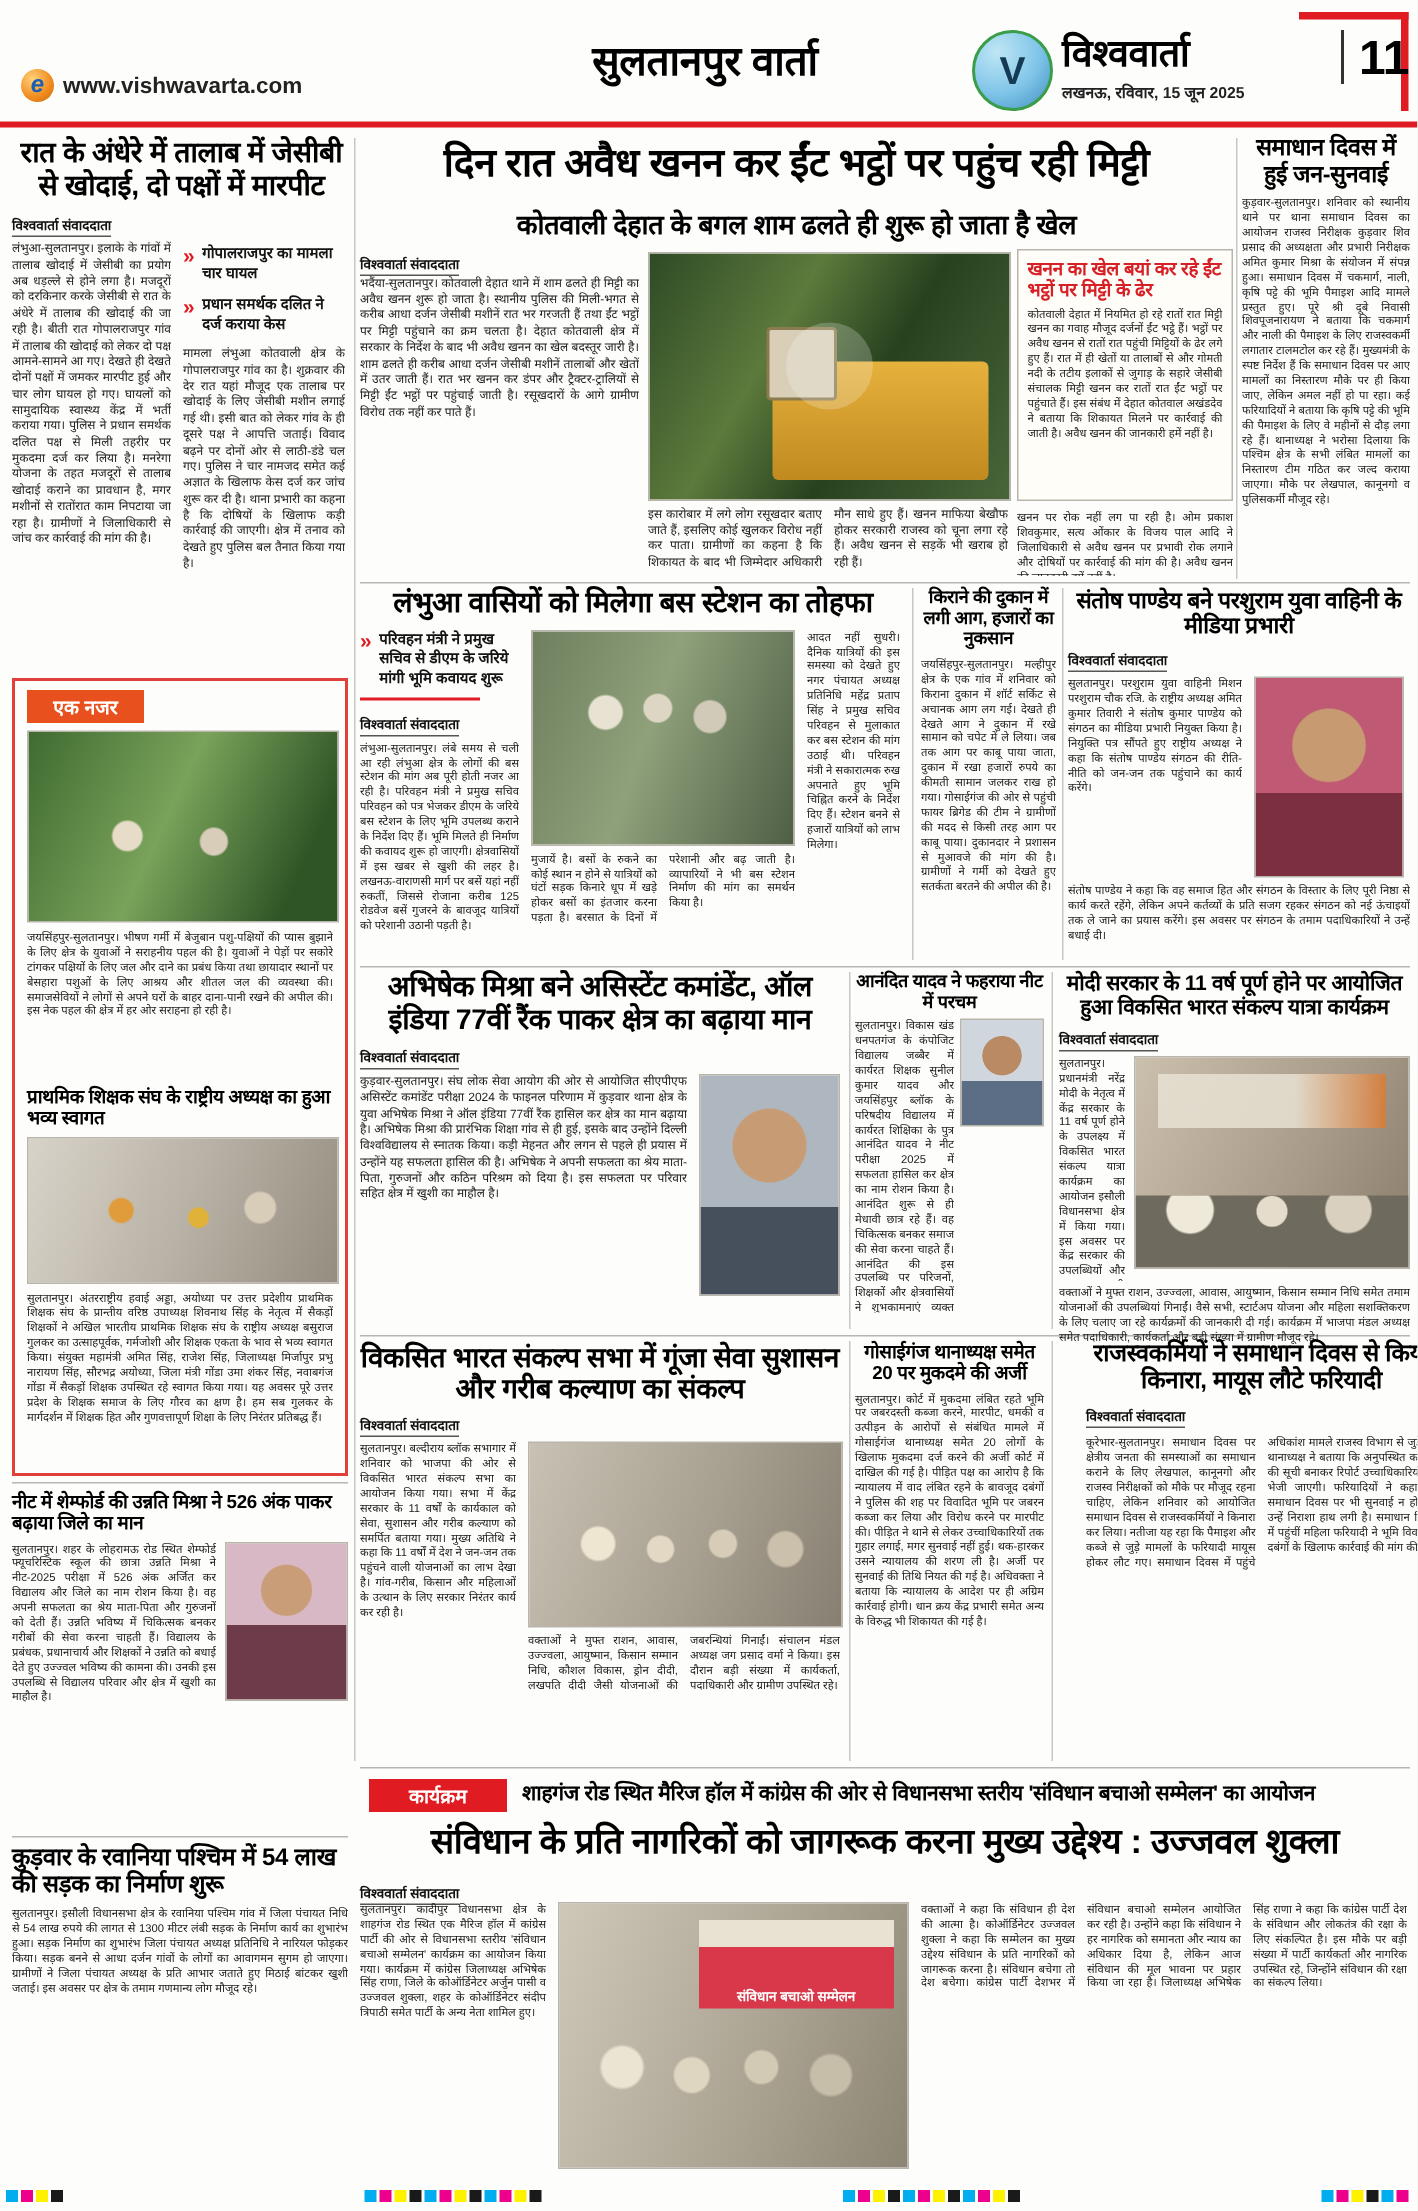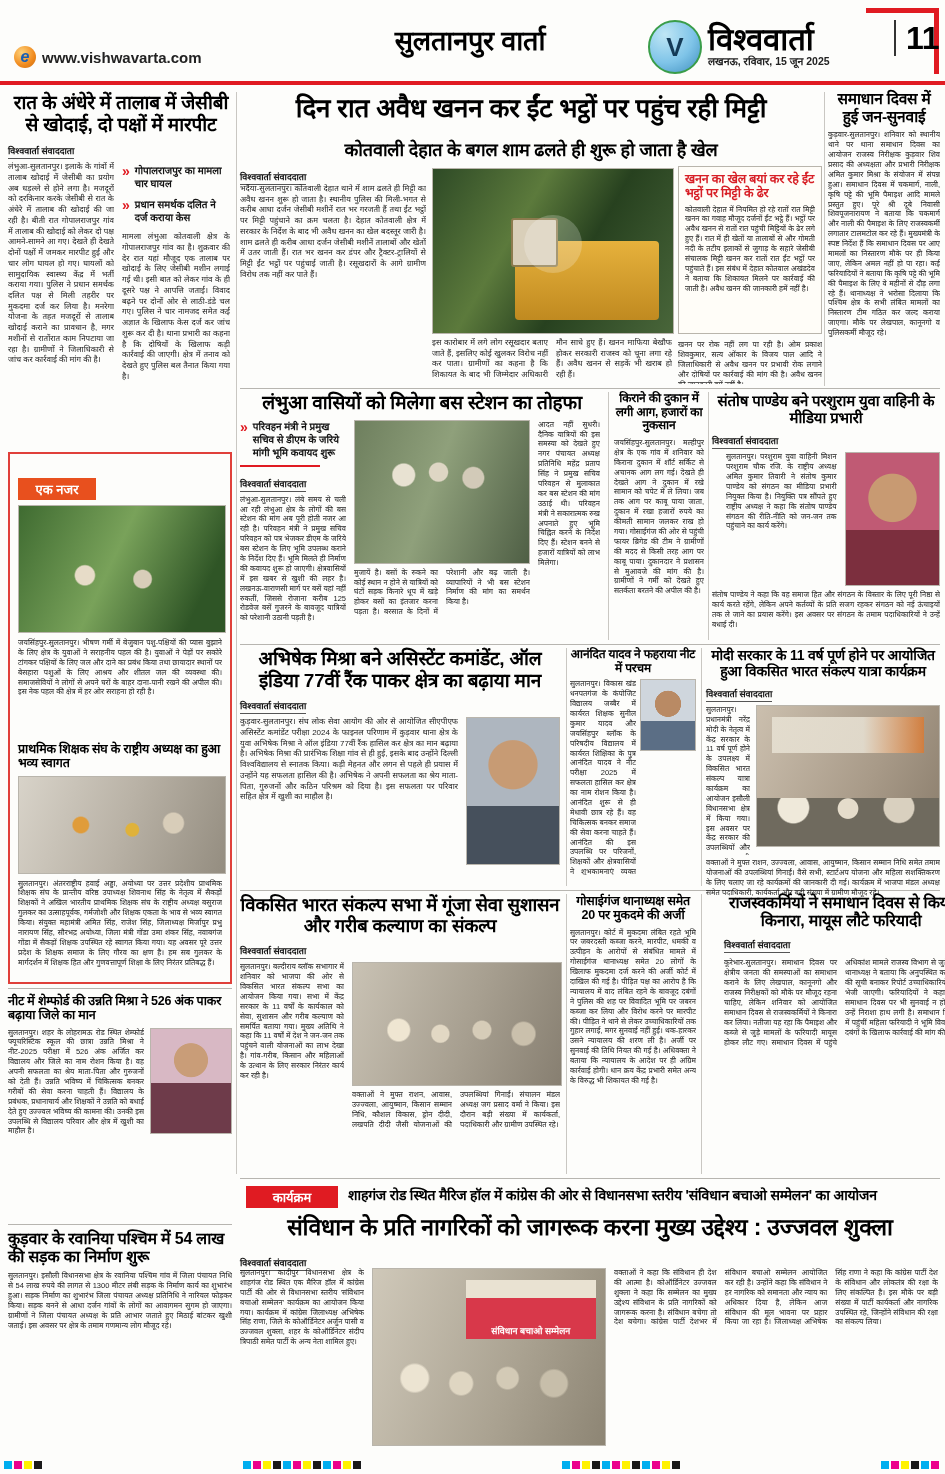--- a/index.html
+++ b/index.html
@@ -29,21 +29,21 @@
 
   <div class="abs" style="left:0;top:0;width:945px;height:86px;">
     <div class="abs" style="left:14px;top:46px;display:flex;align-items:center;gap:6px;">
       <span style="display:inline-flex;width:22px;height:22px;border-radius:50%;background:radial-gradient(circle at 35% 30%,#ffd27a,#f08a1d 60%,#c96a10);color:#1a5fb4;font-weight:bold;font-size:16px;align-items:center;justify-content:center;font-style:italic;">e</span>
       <span style="font-size:15px;font-weight:bold;color:#222;">www.vishwavarta.com</span>
     </div>
     <div class="abs hl ctr" style="left:290px;top:26px;width:360px;font-size:27px;">सुलतानपुर वार्ता</div>
     <div class="abs" style="left:648px;top:20px;width:50px;height:50px;border-radius:50%;background:radial-gradient(circle at 30% 25%,#bfe6f5,#7fc4e8 55%,#3f8fc0);border:2px solid #3a9d49;display:flex;align-items:center;justify-content:center;">
       <span style="font-size:26px;font-weight:bold;color:#143a56;">V</span>
     </div>
-    <div class="abs hl" style="left:708px;top:22px;font-size:31px;">विश्ववार्ता</div>
+    <div class="abs hl" style="left:708px;top:22px;font-size:25px;">विश्ववार्ता</div>
     <div class="abs" style="left:708px;top:54px;font-size:10.5px;font-weight:bold;color:#222;">लखनऊ,   रविवार, 15 जून 2025</div>
     <div class="abs" style="left:866px;top:8px;width:73px;height:5px;background:#e01b22;"></div>
     <div class="abs" style="left:934px;top:8px;width:5px;height:66px;background:#e01b22;"></div>
     <div class="abs hl" style="left:894px;top:20px;font-size:32px;border-left:2px solid #333;padding-left:10px;">11</div>
     <div class="abs" style="left:0;top:81px;width:945px;height:4px;background:#e01b22;"></div>
   </div>
 
   <div class="abs vline" style="left:236px;top:92px;height:1082px;"></div>
   <div class="abs vline" style="left:824px;top:92px;height:294px;"></div>
   <div class="abs hline" style="left:240px;top:388px;width:700px;"></div>
@@ -125,27 +125,27 @@
 
   <div class="abs" style="left:614px;top:392px;width:90px;height:248px;">
     <div class="hl ctr" style="font-size:12px;">किराने की दुकान में लगी आग, हजारों का नुकसान</div>
     <div class="bt7" style="margin-top:5px;height:190px;">जयसिंहपुर-सुलतानपुर। मल्हीपुर क्षेत्र के एक गांव में शनिवार को किराना दुकान में शॉर्ट सर्किट से अचानक आग लग गई। देखते ही देखते आग ने दुकान में रखे सामान को चपेट में ले लिया। जब तक आग पर काबू पाया जाता, दुकान में रखा हजारों रुपये का कीमती सामान जलकर राख हो गया। गोसाईगंज की ओर से पहुंची फायर ब्रिगेड की टीम ने ग्रामीणों की मदद से किसी तरह आग पर काबू पाया। दुकानदार ने प्रशासन से मुआवजे की मांग की है। ग्रामीणों ने गर्मी को देखते हुए सतर्कता बरतने की अपील की है।</div>
   </div>
 
   <div class="abs" style="left:712px;top:392px;width:228px;height:248px;">
     <div class="hl ctr" style="font-size:15px;">संतोष पाण्डेय बने परशुराम युवा वाहिनी के मीडिया प्रभारी</div>
     <div style="margin-top:4px;"><span class="by">विश्ववार्ता संवाददाता</span></div>
     <div style="display:flex;gap:8px;">
-      <div class="bt7" style="width:116px;height:134px;margin-left:14px;">सुलतानपुर। परशुराम युवा वाहिनी मिशन परशुराम चौक रजि. के राष्ट्रीय अध्यक्ष अमित कुमार तिवारी ने संतोष कुमार पाण्डेय को संगठन का मीडिया प्रभारी नियुक्त किया है। नियुक्ति पत्र सौंपते हुए राष्ट्रीय अध्यक्ष ने कहा कि संतोष पाण्डेय संगठन की रीति-नीति को जन-जन तक पहुंचाने का कार्य करेंगे।</div>
+      <div class="bt7" style="width:116px;height:134px;">सुलतानपुर। परशुराम युवा वाहिनी मिशन परशुराम चौक रजि. के राष्ट्रीय अध्यक्ष अमित कुमार तिवारी ने संतोष कुमार पाण्डेय को संगठन का मीडिया प्रभारी नियुक्त किया है। नियुक्ति पत्र सौंपते हुए राष्ट्रीय अध्यक्ष ने कहा कि संतोष पाण्डेय संगठन की रीति-नीति को जन-जन तक पहुंचाने का कार्य करेंगे।</div>
       <div class="photo" style="width:98px;height:132px;background:radial-gradient(circle at 50% 34%,#c89a72 0 24%,transparent 25%),linear-gradient(180deg,#c05a74 0 58%,#7c2f3e 58%);"></div>
     </div>
     <div class="bt7" style="margin-top:4px;height:56px;">संतोष पाण्डेय ने कहा कि वह समाज हित और संगठन के विस्तार के लिए पूरी निष्ठा से कार्य करते रहेंगे, लेकिन अपने कर्तव्यों के प्रति सजग रहकर संगठन को नई ऊंचाइयों तक ले जाने का प्रयास करेंगे। इस अवसर पर संगठन के तमाम पदाधिकारियों ने उन्हें बधाई दी।</div>
   </div>
 
-  <div class="abs" style="left:8px;top:452px;width:224px;height:532px;border:2px solid #e0403a;box-sizing:border-box;padding:24px 8px;">
+  <div class="abs" style="left:8px;top:452px;width:224px;height:532px;border:2px solid #e0403a;box-sizing:border-box;padding:6px 8px;">
     <div class="tag" style="width:78px;height:22px;font-size:13px;background:#e8501e;">एक नजर</div>
     <div class="photo" style="width:206px;height:126px;margin-top:5px;background:radial-gradient(circle at 32% 55%,#e7dcc8 0 6%,transparent 7%),radial-gradient(circle at 60% 58%,#d8cdb9 0 6%,transparent 7%),linear-gradient(115deg,#3f6b31,#79a25a 45%,#2f5526 85%);"></div>
     <div class="bt7" style="margin-top:5px;height:96px;">जयसिंहपुर-सुलतानपुर। भीषण गर्मी में बेजुबान पशु-पक्षियों की प्यास बुझाने के लिए क्षेत्र के युवाओं ने सराहनीय पहल की है। युवाओं ने पेड़ों पर सकोरे टांगकर पक्षियों के लिए जल और दाने का प्रबंध किया तथा छायादार स्थानों पर बेसहारा पशुओं के लिए आश्रय और शीतल जल की व्यवस्था की। समाजसेवियों ने लोगों से अपने घरों के बाहर दाना-पानी रखने की अपील की। इस नेक पहल की क्षेत्र में हर ओर सराहना हो रही है।</div>
     <div class="hl" style="font-size:12.5px;margin-top:8px;">प्राथमिक शिक्षक संघ के राष्ट्रीय अध्यक्ष का हुआ भव्य स्वागत</div>
     <div class="photo" style="width:206px;height:96px;margin-top:5px;background:radial-gradient(circle at 30% 50%,#e09c3a 0 5%,transparent 6%),radial-gradient(circle at 55% 55%,#e0b23a 0 5%,transparent 6%),radial-gradient(circle at 75% 48%,#d8cdb9 0 6%,transparent 7%),linear-gradient(110deg,#d8d3c9,#b9b2a6 50%,#948d80);"></div>
     <div class="bt7" style="margin-top:5px;height:116px;">सुलतानपुर। अंतरराष्ट्रीय हवाई अड्डा, अयोध्या पर उत्तर प्रदेशीय प्राथमिक शिक्षक संघ के प्रान्तीय वरिष्ठ उपाध्यक्ष शिवनाथ सिंह के नेतृत्व में सैकड़ों शिक्षकों ने अखिल भारतीय प्राथमिक शिक्षक संघ के राष्ट्रीय अध्यक्ष बसुराज गुलकर का उत्साहपूर्वक, गर्मजोशी और शिक्षक एकता के भाव से भव्य स्वागत किया। संयुक्त महामंत्री अमित सिंह, राजेश सिंह, जिलाध्यक्ष मिर्जापुर प्रभु नारायण सिंह, सौरभद्र अयोध्या, जिला मंत्री गोंडा उमा शंकर सिंह, नवाबगंज गोंडा में सैकड़ों शिक्षक उपस्थित रहे स्वागत किया गया। यह अवसर पूरे उत्तर प्रदेश के शिक्षक समाज के लिए गौरव का क्षण है। हम सब गुलकर के मार्गदर्शन में शिक्षक हित और गुणवत्तापूर्ण शिक्षा के लिए निरंतर प्रतिबद्ध हैं।</div>
   </div>
 
   <div class="abs" style="left:8px;top:994px;width:224px;height:224px;">
     <div class="hl" style="font-size:12.5px;">नीट में शेम्फोर्ड की उन्नति मिश्रा ने 526 अंक पाकर बढ़ाया जिले का मान</div>
@@ -190,21 +190,21 @@
     <div class="bt7" style="margin-top:3px;height:62px;">वक्ताओं ने मुफ्त राशन, उज्ज्वला, आवास, आयुष्मान, किसान सम्मान निधि समेत तमाम योजनाओं की उपलब्धियां गिनाईं। वैसे सभी, स्टार्टअप योजना और महिला सशक्तिकरण के लिए चलाए जा रहे कार्यक्रमों की जानकारी दी गई। कार्यक्रम में भाजपा मंडल अध्यक्ष समेत पदाधिकारी, कार्यकर्ता और बड़ी संख्या में ग्रामीण मौजूद रहे।</div>
   </div>
 
   <div class="abs" style="left:240px;top:894px;width:320px;height:280px;">
     <div class="hl ctr" style="font-size:18.5px;">विकसित भारत संकल्प सभा में गूंजा सेवा सुशासन और गरीब कल्याण का संकल्प</div>
     <div style="margin-top:4px;"><span class="by">विश्ववार्ता संवाददाता</span></div>
     <div style="display:flex;gap:8px;">
       <div class="bt7" style="width:104px;height:204px;">सुलतानपुर। बल्दीराय ब्लॉक सभागार में शनिवार को भाजपा की ओर से विकसित भारत संकल्प सभा का आयोजन किया गया। सभा में केंद्र सरकार के 11 वर्षों के कार्यकाल को सेवा, सुशासन और गरीब कल्याण को समर्पित बताया गया। मुख्य अतिथि ने कहा कि 11 वर्षों में देश ने जन-जन तक पहुंचने वाली योजनाओं का लाभ देखा है। गांव-गरीब, किसान और महिलाओं के उत्थान के लिए सरकार निरंतर कार्य कर रही है।</div>
       <div style="width:208px;">
         <div class="photo" style="width:208px;height:122px;background:radial-gradient(circle at 22% 55%,#efe6d2 0 6%,transparent 7%),radial-gradient(circle at 42% 58%,#e2d8c4 0 6%,transparent 7%),radial-gradient(circle at 62% 55%,#d6ccb8 0 6%,transparent 7%),radial-gradient(circle at 82% 58%,#cac0ac 0 6%,transparent 7%),linear-gradient(110deg,#c9c2b4,#a79f90 55%,#877f71);"></div>
-        <div class="bt7 cols2" style="margin-top:4px;height:76px;">वक्ताओं ने मुफ्त राशन, आवास, उज्ज्वला, आयुष्मान, किसान सम्मान निधि, कौशल विकास, ड्रोन दीदी, लखपति दीदी जैसी योजनाओं की उपलब्धियां गिनाईं। संचालन मंडल अध्यक्ष जग प्रसाद वर्मा ने किया। इस दौरान बड़ी संख्या में कार्यकर्ता, पदाधिकारी और ग्रामीण उपस्थित रहे।</div>
+        <div class="bt7 cols2" style="margin-top:4px;height:76px;">वक्ताओं ने मुफ्त राशन, आवास, उज्ज्वला, आयुष्मान, किसान सम्मान निधि, कौशल विकास, ड्रोन दीदी, लखपति दीदी जैसी योजनाओं की जबरन्धियां गिनाईं। संचालन मंडल अध्यक्ष जग प्रसाद वर्मा ने किया। इस दौरान बड़ी संख्या में कार्यकर्ता, पदाधिकारी और ग्रामीण उपस्थित रहे।</div>
       </div>
     </div>
   </div>
 
   <div class="abs" style="left:570px;top:894px;width:126px;height:280px;">
     <div class="hl ctr" style="font-size:12.5px;">गोसाईगंज थानाध्यक्ष समेत 20 पर मुकदमे की अर्जी</div>
     <div class="bt7" style="margin-top:5px;height:236px;">सुलतानपुर। कोर्ट में मुकदमा लंबित रहते भूमि पर जबरदस्ती कब्जा करने, मारपीट, धमकी व उत्पीड़न के आरोपों से संबंधित मामले में गोसाईगंज थानाध्यक्ष समेत 20 लोगों के खिलाफ मुकदमा दर्ज करने की अर्जी कोर्ट में दाखिल की गई है। पीड़ित पक्ष का आरोप है कि न्यायालय में वाद लंबित रहने के बावजूद दबंगों ने पुलिस की शह पर विवादित भूमि पर जबरन कब्जा कर लिया और विरोध करने पर मारपीट की। पीड़ित ने थाने से लेकर उच्चाधिकारियों तक गुहार लगाई, मगर सुनवाई नहीं हुई। थक-हारकर उसने न्यायालय की शरण ली है। अर्जी पर सुनवाई की तिथि नियत की गई है। अधिवक्ता ने बताया कि न्यायालय के आदेश पर ही अग्रिम कार्रवाई होगी। धान क्रय केंद्र प्रभारी समेत अन्य के विरुद्ध भी शिकायत की गई है।</div>
   </div>
 
   <div class="abs" style="left:706px;top:894px;width:234px;height:280px;margin-left:18px;">

